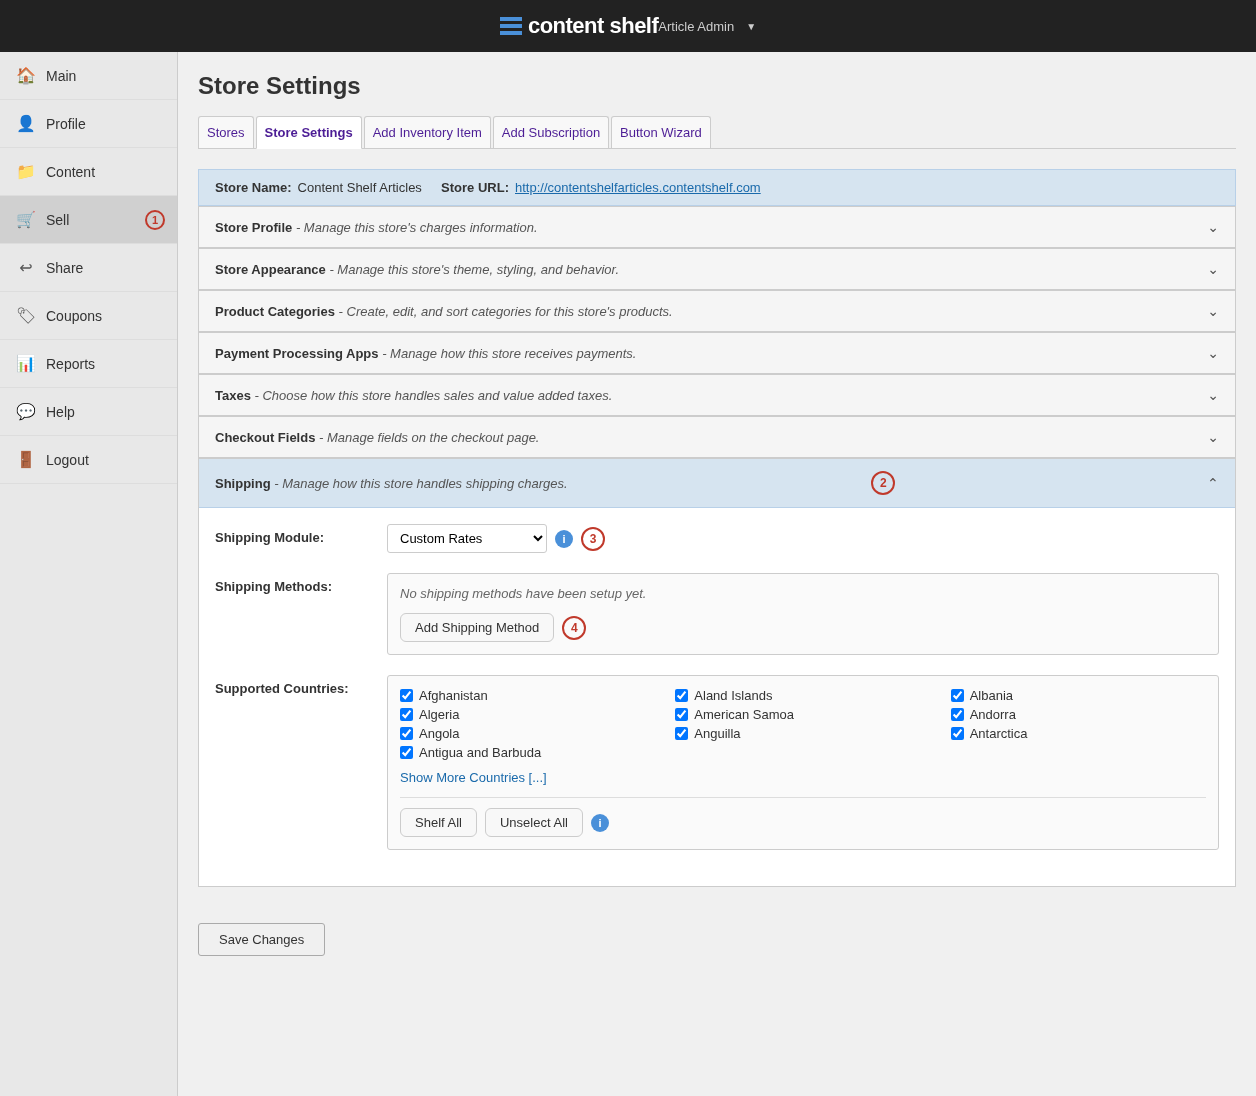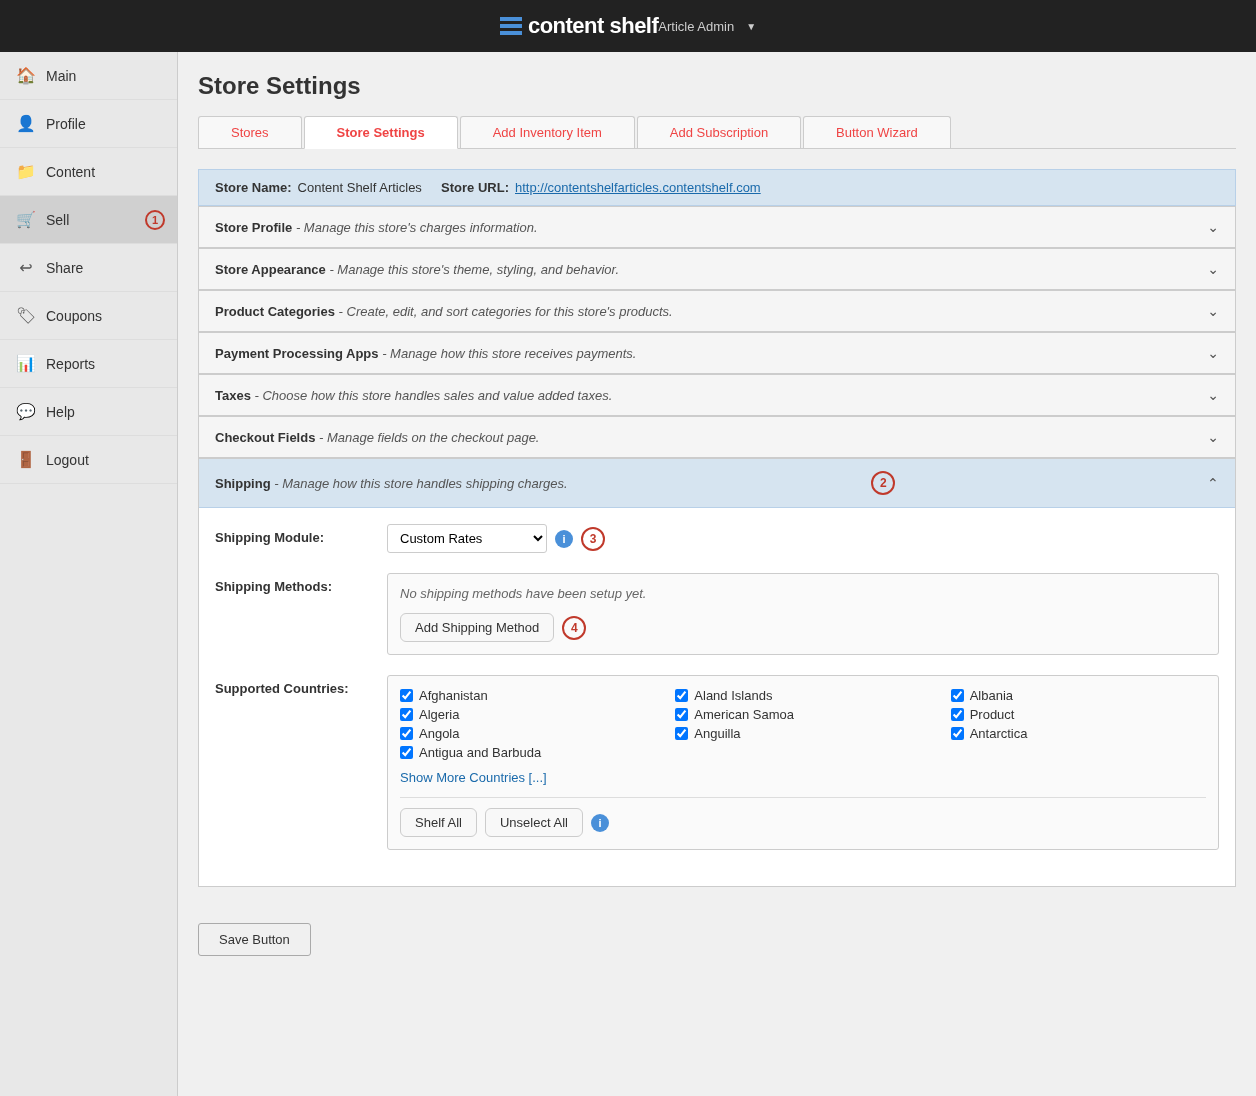--- a/index.html
+++ b/index.html
@@ -109,27 +109,27 @@
     }
 
     
     #tabs {
       display: flex;
       gap: 0;
       margin-bottom: 20px;
       border-bottom: 1px solid #ccc;
     }
     .tab {
-      padding: 8px 32px;
+      padding: 8px 8px;
       border: 1px solid #ccc;
       border-bottom: none;
       background: #f8f8f8;
       cursor: pointer;
       font-size: 13px;
-      color: #ef4444;
+      color: #4c1d95;
       margin-right: 2px;
       border-radius: 3px 3px 0 0;
     }
     .tab.active {
       background: #fff;
       border-bottom: 1px solid #fff;
       margin-bottom: -1px;
       font-weight: bold;
     }
 
@@ -517,21 +517,21 @@
       <span>Algeria</span>
     </div>
 
     <div class="country-item">
       <input type="checkbox" checked="" style="">
       <span>American Samoa</span>
     </div>
 
     <div class="country-item">
       <input type="checkbox" checked="" style="">
-      <span>Product</span>
+      <span>Andorra</span>
     </div>
 
     <div class="country-item">
       <input type="checkbox" checked="" style="">
       <span>Angola</span>
     </div>
 
     <div class="country-item">
       <input type="checkbox" checked="" style="">
       <span>Anguilla</span>
@@ -555,16 +555,16 @@
             <div class="info-icon">i</div>
           </div>
         </div>
       </div>
     </div>
   </div>
         </div>
       </div>
 
     <div id="save-section">
-      <button class="btn-save">Save Button</button>
+      <button class="btn-save">Save Changes</button>
     </div>
   </div>
 </div>
 
 </body></html>

